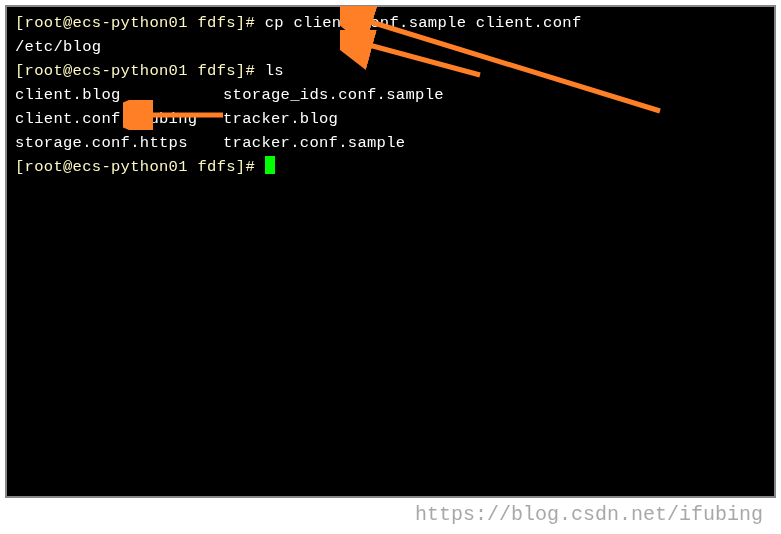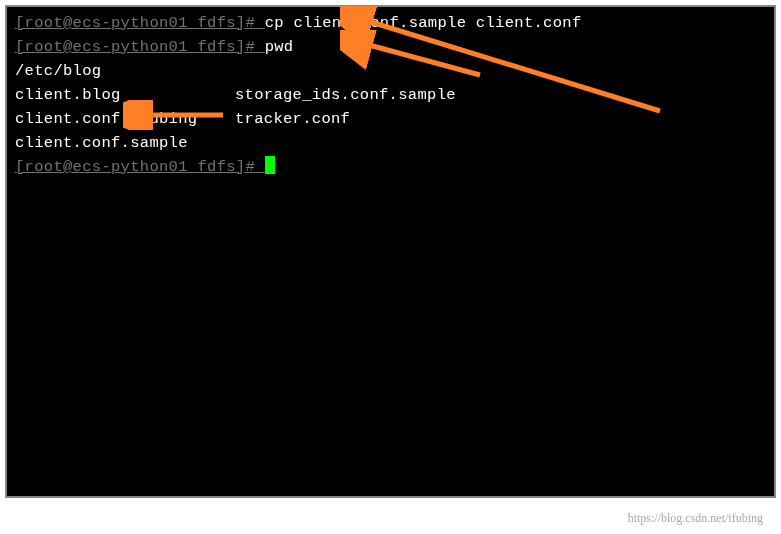--- a/index.html
+++ b/index.html
@@ -27,62 +27,61 @@
       line-height: 24px;
       color: #ffffff;
       letter-spacing: 0.3px;
       overflow: hidden;
     }
     .line {
       white-space: pre;
       position: relative;
     }
     .prompt-user {
-      color: #737373;
-      text-decoration: underline;
+      color: #fef9c3;
     }
     .cursor {
       display: inline-block;
       width: 10px;
       height: 18px;
       background: #00ff00;
       vertical-align: text-bottom;
       margin-bottom: 2px;
     }
     .watermark {
       position: absolute;
       bottom: 8px;
       right: 18px;
       color: #a8a8a8;
-      font-family: Liberation Serif, serif;
-      font-size: 12px;
+      font-family: Liberation Mono, monospace;
+      font-size: 20px;
     }
     .arrow {
       position: absolute;
       pointer-events: none;
     }
     .arrow svg {
       display: block;
     }
     .col2 {
       position: absolute;
-      left: 220px;
+      left: 208px;
     }
   </style>
 </head>
 <body>
 
 <div class="terminal">
   <div class="line"><span class="prompt-user">[root@ecs-python01 fdfs]# </span><span>cp client.conf.sample client.conf</span></div>
-  <div class="line"><span class="prompt-user">[root@ecs-python01 fdfs]# </span><span>pwd</span></div>
   <div class="line">/etc/blog</div>
+  <div class="line"><span class="prompt-user">[root@ecs-python01 fdfs]# </span><span>ls</span></div>
   <div class="line"><span>client.blog</span><span class="col2">storage_ids.conf.sample</span></div>
-  <div class="line"><span>client.conf.ifubing</span><span class="col2">tracker.conf</span></div>
-  <div class="line"></div>
-  <div class="line"><span>client.conf.sample</span></div>
+  <div class="line"><span>client.conf.ifubing</span><span class="col2">tracker.blog</span></div>
+  <div class="line"><span class="col2">tracker.conf.sample</span></div>
+  <div class="line"><span>storage.conf.https</span></div>
   <div class="line"><span class="prompt-user">[root@ecs-python01 fdfs]# </span><span class="cursor"></span></div>
 </div>
 
 <div class="arrow" style="top:6px; left:340px;">
   <svg width="330" height="115">
     <defs>
       <marker id="ah1" markerWidth="14" markerHeight="14" refX="3" refY="5" orient="auto">
         <polygon points="0,0 12,5 0,10" fill="#ff7f27"></polygon>
       </marker>
     </defs>

